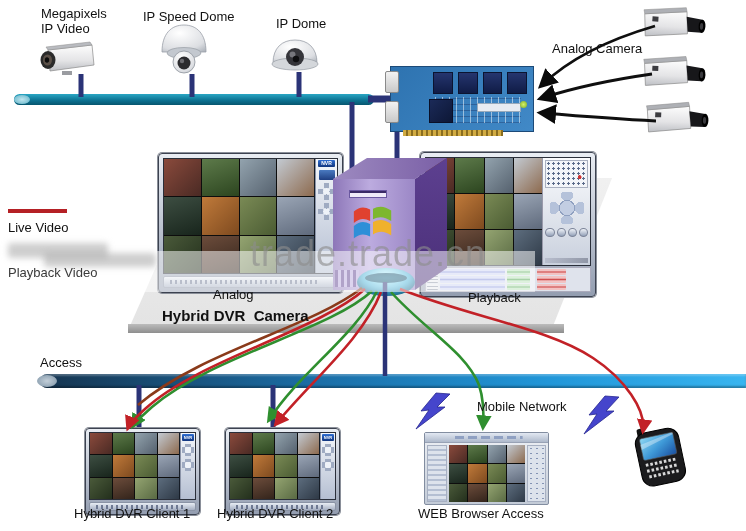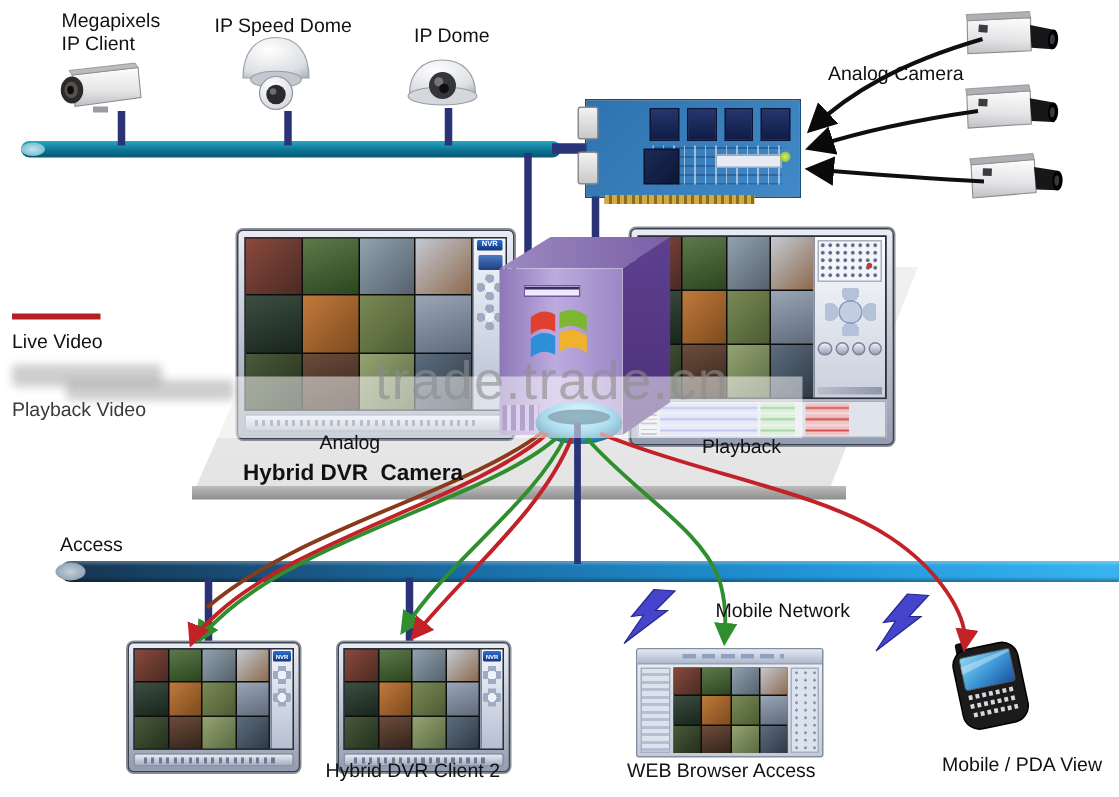--- a/index.html
+++ b/index.html
@@ -493,33 +493,33 @@
     <path d="M436,393 L421,411 L429,410 L416,429 L445,407 L437,407 L450,394 Z" fill="#4545cc" stroke="#26268f" stroke-width="0.8"></path>
     <path d="M605,396 L589,415 L597,414 L584,434 L614,411 L606,411 L619,397 Z" fill="#4545cc" stroke="#26268f" stroke-width="0.8"></path>
   </svg>
 
   <div class="abs" id="wm-band"></div>
   <div class="smudge" style="left:8px;top:243px;width:100px;height:15px"></div>
   <div class="smudge" style="left:44px;top:253px;width:112px;height:14px"></div>
   <div class="abs" id="wm-text">trade.trade.cn</div>
 
   <div class="lbl" style="left:41px;top:6px">Megapixels
-IP Client</div>
+IP Video</div>
   <div class="lbl" style="left:143px;top:9px">IP Speed Dome</div>
   <div class="lbl" style="left:276px;top:16px">IP Dome</div>
   <div class="lbl" style="left:552px;top:41px">Analog Camera</div>
 
   <div class="abs" id="legend-live-line" style="background:#b52025"></div>
   <div class="lbl" style="left:8px;top:220px">Live Video</div>
   <div class="lbl" style="left:8px;top:265px;color:#3a3a3a">Playback Video</div>
 
   <div class="lbl" style="left:213px;top:287px">Analog</div>
   <div class="lbl" style="left:468px;top:290px">Playback</div>
   <div class="lbl b" style="left:162px;top:307px">Hybrid DVR  Camera</div>
 
   <div class="lbl" style="left:40px;top:355px">Access</div>
   <div class="lbl" style="left:477px;top:399px">Mobile Network</div>
 
+  <div class="lbl" style="left:74px;top:506px">Hybrid DVR Client 1</div>
   <div class="lbl" style="left:217px;top:506px">Hybrid DVR Client 2</div>
   <div class="lbl" style="left:418px;top:506px">WEB Browser Access</div>
-  <div class="lbl" style="left:628px;top:502px">Mobile / PDA View</div>
 
 </div>
 
 </body></html>

